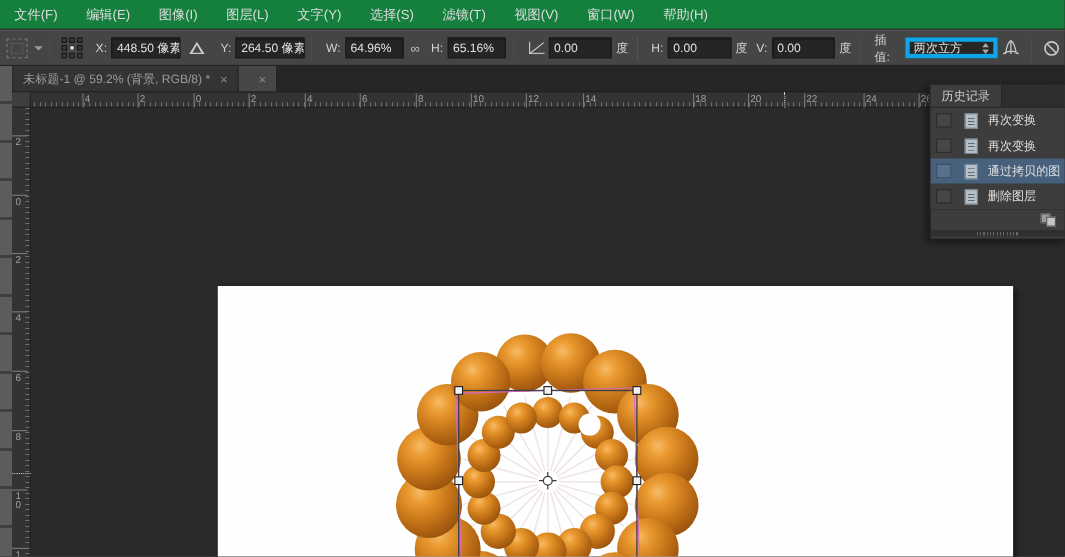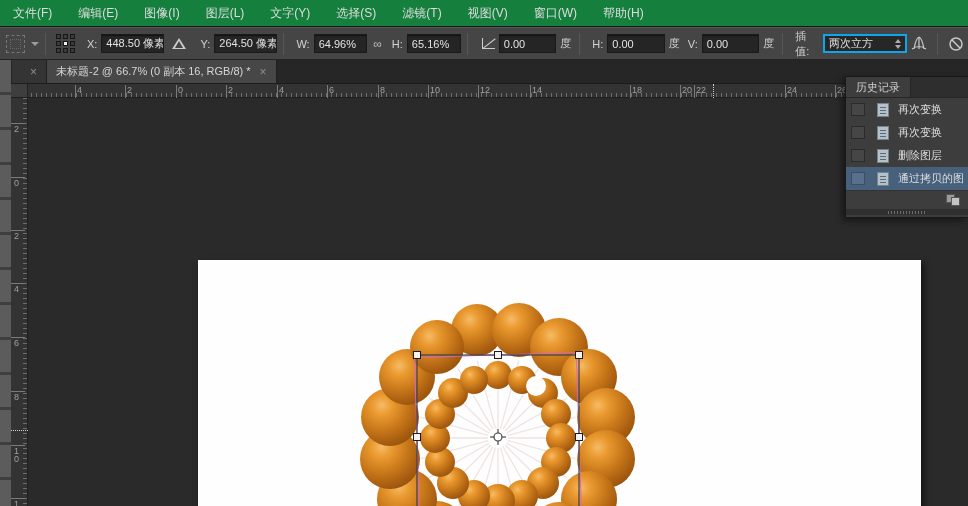--- a/index.html
+++ b/index.html
@@ -34,21 +34,21 @@
   .refgrid span.c { background:#f0f0f0; }
   .tri-icon { width:0; height:0; border-left:7px solid transparent; border-right:7px solid transparent;
     border-bottom:11px solid #cccccc; position:relative; margin:0 8px; }
   .tri-icon:after { content:""; position:absolute; left:-4px; top:3px; width:0; height:0;
     border-left:4px solid transparent; border-right:4px solid transparent; border-bottom:7px solid #454545; }
   .angle-icon { width:14px; height:11px; border-left:1px solid #ccc; border-bottom:1px solid #ccc;
     position:relative; margin:0 4px 0 8px; }
   .angle-icon:after { content:""; position:absolute; left:0; bottom:-1px; width:16px; height:1px;
     background:#ccc; transform:rotate(-38deg); transform-origin:left bottom; }
   .link-icon { color:#bdbdbd; font-size:12px; margin:0 6px; letter-spacing:-2px; }
-  .dropdown { height:19px; width:88px; background:#272727; border:2px solid #0ea5e9;
+  .dropdown { height:19px; width:88px; background:#272727; border:4px solid #0ea5e9;
     display:flex; align-items:center; justify-content:space-between; padding:0 4px; color:#e0e0e0; }
   .dd-arrows { display:flex; flex-direction:column; gap:2px; margin-left:4px; }
   .dd-arrows i { width:0; height:0; border-left:3px solid transparent; border-right:3px solid transparent; }
   .dd-arrows i.up { border-bottom:4px solid #aaa; }
   .dd-arrows i.dn { border-top:4px solid #aaa; }
   .ob-right { margin-left:auto; display:flex; align-items:center; }
   .icon-btn { width:24px; height:22px; display:flex; align-items:center; justify-content:center; }
 
   
   .tabbar { position:absolute; left:0; top:60px; width:968px; height:24px;
@@ -188,45 +188,45 @@
         <svg width="16" height="16" viewBox="0 0 16 16">
           <circle cx="8" cy="8" r="6" stroke="#c8c8c8" stroke-width="1.5" fill="none"></circle>
           <line x1="3.8" y1="3.8" x2="12.2" y2="12.2" stroke="#c8c8c8" stroke-width="1.5"></line>
         </svg>
       </div>
     </div>
   </div>
 
   <div class="tabbar">
       <div class="doc-tab">
+        <span>未标题-1 @ 59.2% (背景, RGB/8) *</span>
         <span class="tab-close">×</span>
       </div>
       <div class="doc-tab active">
-        <span>未标题-2 @ 66.7% (0 副本 16, RGB/8) *</span>
         <span class="tab-close">×</span>
       </div>
     </div>
 
   <div class="leftstrip"></div>
 
   <div class="hruler">
       <div class="hnum" style="left: 66px;">4<i></i></div>
       <div class="hnum" style="left: 116px;">2<i></i></div>
       <div class="hnum" style="left: 167px;">0<i></i></div>
       <div class="hnum" style="left: 217px;">2<i></i></div>
       <div class="hnum" style="left: 268px;">4<i></i></div>
       <div class="hnum" style="left: 318px;">6<i></i></div>
       <div class="hnum" style="left: 369px;">8<i></i></div>
       <div class="hnum" style="left: 419px;">10<i></i></div>
       <div class="hnum" style="left: 469px;">12<i></i></div>
       <div class="hnum" style="left: 521px;">14<i></i></div>
       <div class="hnum" style="left: 571px; margin-top: 36px;">16<i></i></div>
       <div class="hnum" style="left: 621px;">18<i></i></div>
       <div class="hnum" style="left: 671px;">20<i></i></div>
-      <div class="hnum" style="left: 685px;">22<i></i></div>
+      <div class="hnum" style="left: 722px;">22<i></i></div>
       <div class="hnum" style="left: 776px;">24<i></i></div>
       <div class="hnum" style="left: 826px;">26<i></i></div>
       <div class="h-cursor" style="left: 702px;"></div>
     </div>
   <div class="vruler">
       <div class="vnum" style="top: 27px;">2<i></i></div>
       <div class="vnum" style="top: 81px;">0<i></i></div>
       <div class="vnum" style="top: 134px;">2<i></i></div>
       <div class="vnum" style="top: 187px;">4<i></i></div>
       <div class="vnum" style="top: 241px;">6<i></i></div>
@@ -333,30 +333,30 @@
         <div class="hist-row">
           <div class="hist-check"></div>
           <div class="doc-icon"></div>
           <div class="hist-label">再次变换</div>
         </div>
         <div class="hist-row">
           <div class="hist-check"></div>
           <div class="doc-icon"></div>
           <div class="hist-label">再次变换</div>
         </div>
+        <div class="hist-row selected">
+          <div class="hist-check"></div>
+          <div class="doc-icon"></div>
+          <div class="hist-label">通过拷贝的图</div>
+        </div>
         <div class="hist-row">
           <div class="hist-check"></div>
           <div class="doc-icon"></div>
           <div class="hist-label">删除图层</div>
         </div>
-        <div class="hist-row selected">
-          <div class="hist-check"></div>
-          <div class="doc-icon"></div>
-          <div class="hist-label">通过拷贝的图</div>
-        </div>
       </div>
     <div class="hist-footer">
       <div class="newdoc-icon">
           <b></b>
           <b></b>
         </div>
     </div>
     <div class="hist-grip">
         <span></span>
       </div>

